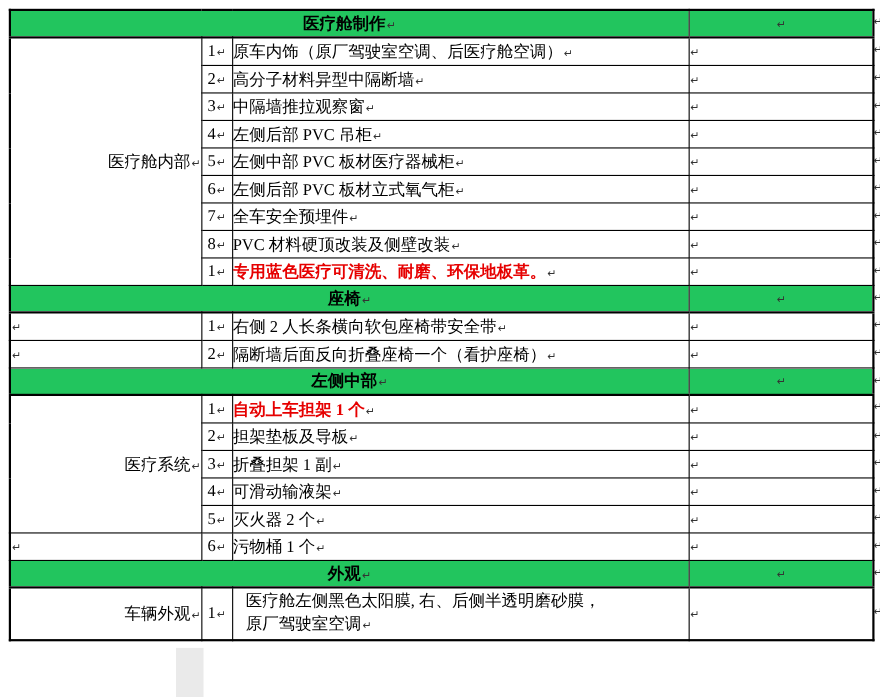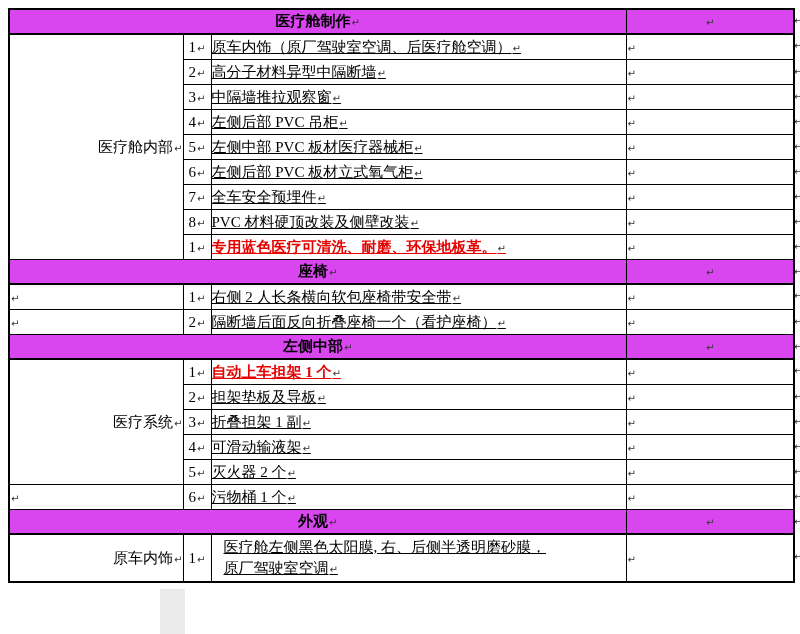--- a/index.html
+++ b/index.html
@@ -16,32 +16,32 @@
   }
   .doc-table td{
     border:1px solid #000;
     padding:0;
     font-size:15px;color:#000;
     vertical-align:middle;
     overflow:hidden;
     white-space:nowrap;
   }
   .row-header td{
-    background:#d946ef;
+    background:#22c55e;
     font-weight:bold;
     text-align:center;
     height:23px;
     border-bottom-width:2px;
   }
   .row-item td{height:24px;}
   tr.tall td{height:46px;}
   .cell-leftlabel{text-align:right;}
   .cell-leftmark{padding-left:9px;}
   .cell-num{text-align:center;}
-  .cell-text{padding-left:7px;text-decoration:underline;}
+  .cell-text{padding-left:7px;}
   .cell-text.red{color:#e60000;font-weight:bold;}
   .cell-right{padding-left:9px;}
   .cell-right-header{text-align:center;}
   .cell-text .line{line-height:21px;margin-left:12px;}
   .mark{
     font-size:10px;color:#333;font-weight:normal;
     font-family:"DejaVu Sans",sans-serif;
     margin-left:1px;
   }
   .cell-text.red .mark{color:#333;}
@@ -168,21 +168,21 @@
         <td class="cell-leftmark"><span class="mark">↵</span></td>
         <td class="cell-num"><span>6</span><span class="mark">↵</span></td>
         <td class="cell-text"><span>污物桶 1 个</span><span class="mark">↵</span></td>
         <td class="cell-right"><span class="mark">↵</span></td>
       </tr>
       <tr class="row-header">
         <td class="cell-header" colspan="3"><span>外观</span><span class="mark">↵</span></td>
         <td class="cell-right-header"><span class="mark">↵</span></td>
       </tr>
       <tr class="row-item tall">
-        <td class="cell-leftlabel" rowspan="1"><span>原车内饰</span><span class="mark">↵</span></td>
+        <td class="cell-leftlabel" rowspan="1"><span>车辆外观</span><span class="mark">↵</span></td>
         <td class="cell-num"><span>1</span><span class="mark">↵</span></td>
         <td class="cell-text">
           <div class="line"><span>医疗舱左侧黑色太阳膜, 右、后侧半透明磨砂膜，</span></div>
           <div class="line"><span>原厂驾驶室空调</span><span class="mark">↵</span></div>
         </td>
         <td class="cell-right"><span class="mark">↵</span></td>
       </tr>
     </tbody>
 </table>
 

